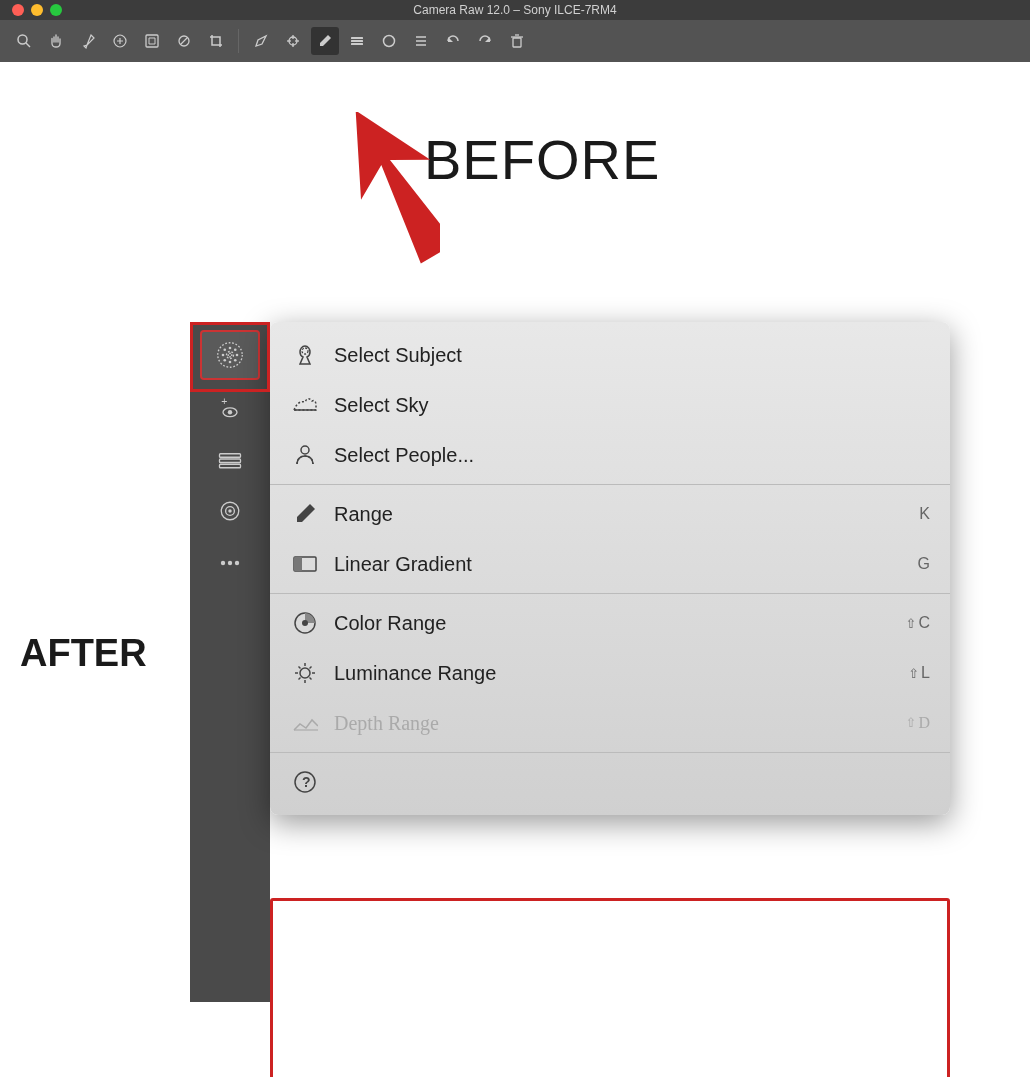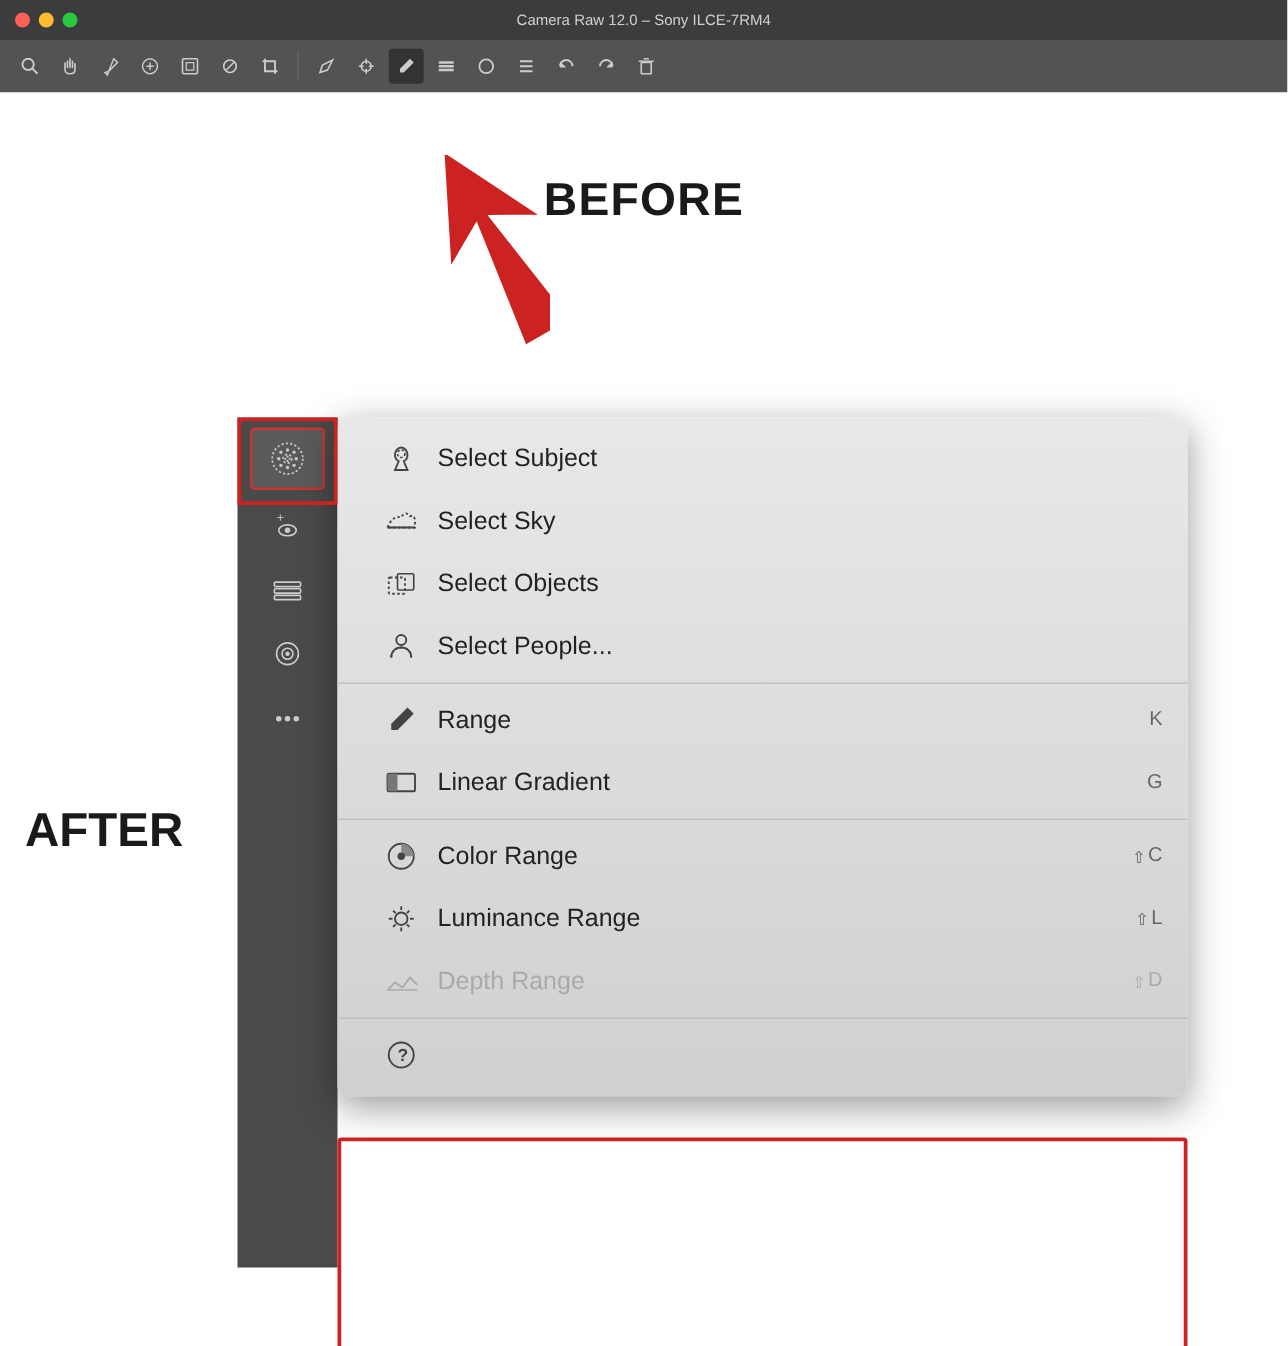--- a/index.html
+++ b/index.html
@@ -8,21 +8,21 @@
       height: 1077px;
       background: #ffffff;
       font-family: -apple-system, BlinkMacSystemFont, 'Helvetica Neue', Arial, sans-serif;
       overflow: hidden;
       position: relative;
     }
 
     
     .title-bar {
       width: 100%;
-      height: 32px;
+      height: 20px;
       background: #3c3c3c;
       display: flex;
       align-items: center;
       justify-content: space-between;
       padding: 0 12px;
       position: relative;
     }
     .title-bar-controls {
       display: flex;
       gap: 7px;
@@ -81,23 +81,23 @@
       width: 100%;
       height: calc(1077px - 70px);
       background: #ffffff;
       position: relative;
     }
 
     
     .before-label {
       position: absolute;
       top: 65px;
-      left: 435px;
-      font-size: 37px;
-      font-weight: 700;
+      left: 424px;
+      font-size: 56px;
+      font-weight: 400;
       color: #1a1a1a;
       letter-spacing: 1px;
     }
 
     
     .arrow-container {
       position: absolute;
       top: 50px;
       left: 310px;
     }
@@ -167,31 +167,32 @@
       border-radius: 8px;
       box-shadow: 0 8px 30px rgba(0,0,0,0.4);
       z-index: 20;
       padding: 8px 0;
       overflow: hidden;
     }
 
     .menu-item {
       display: flex;
       align-items: center;
-      padding: 10px 36px;
+      padding: 10px 20px;
       cursor: pointer;
       gap: 14px;
       color: #222222;
       font-size: 20px;
       font-weight: 400;
       position: relative;
     }
 
     .menu-item.disabled {
       color: #aaaaaa;
+      font-family: Liberation Serif, serif;
     }
 
     .menu-item .menu-icon {
       width: 30px;
       height: 30px;
       display: flex;
       align-items: center;
       justify-content: center;
       flex-shrink: 0;
     }
@@ -462,29 +463,20 @@
       <div class="menu-icon">
         <svg viewBox="0 0 26 26">
           <path d="M2 18 Q6 8 13 10 Q16 4 20 9 Q24 7 24 14 L24 18z" stroke="#444" stroke-width="1.5" fill="none" stroke-dasharray="2,2"></path>
           <line x1="2" y1="18" x2="24" y2="18" stroke="#444" stroke-width="1.5"></line>
         </svg>
       </div>
       <span>Select Sky</span>
     </div>
 
 
-    <div class="menu-item">
-      <div class="menu-icon">
-        <svg viewBox="0 0 26 26">
-          <rect x="3" y="8" width="13" height="13" rx="1" stroke="#444" stroke-width="1.5" fill="none" stroke-dasharray="2,2"></rect>
-          <rect x="10" y="5" width="13" height="13" rx="1" stroke="#444" stroke-width="1.3" fill="none"></rect>
-        </svg>
-      </div>
-      <span>Select Objects</span>
-    </div>
 
     <div class="menu-item">
       <div class="menu-icon">
         <svg viewBox="0 0 26 26">
           <circle cx="13" cy="8" r="4" stroke="#444" stroke-width="1.5" fill="none"></circle>
           <path d="M5 22c0-5 3.5-8 8-8s8 3 8 8" stroke="#444" stroke-width="1.5" fill="none"></path>
           <path d="M5 22c0-5 3.5-8 8-8s8 3 8 8" stroke="#444" stroke-width="1.5" fill="none" stroke-dasharray="2,2"></path>
         </svg>
       </div>
       <span>Select People...</span>

